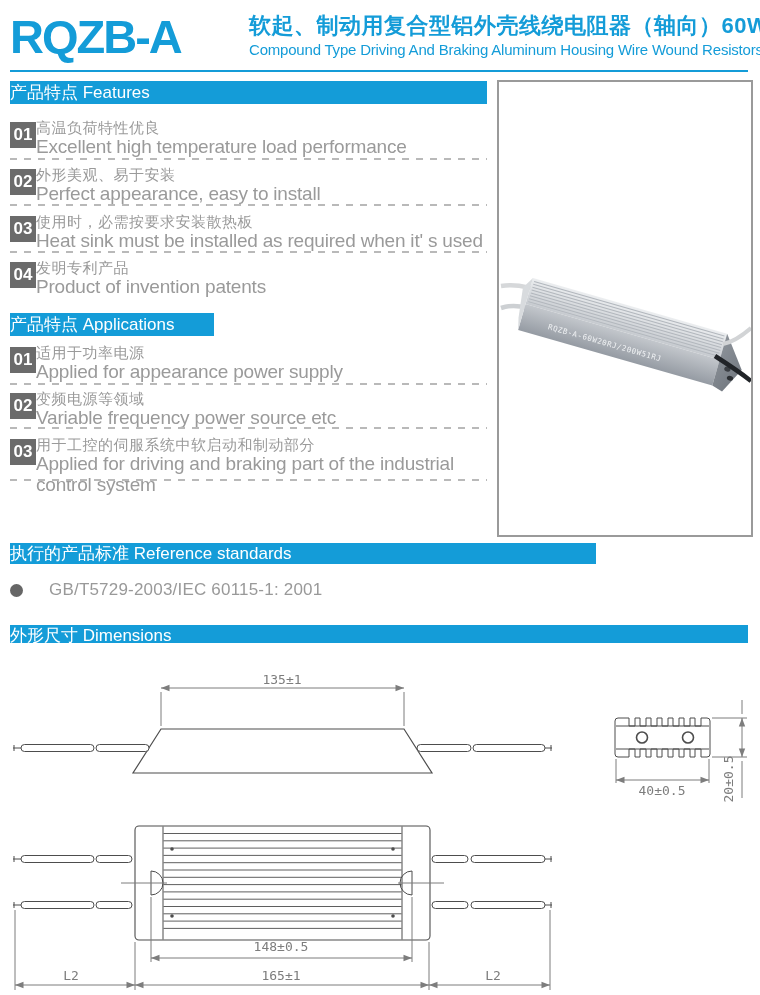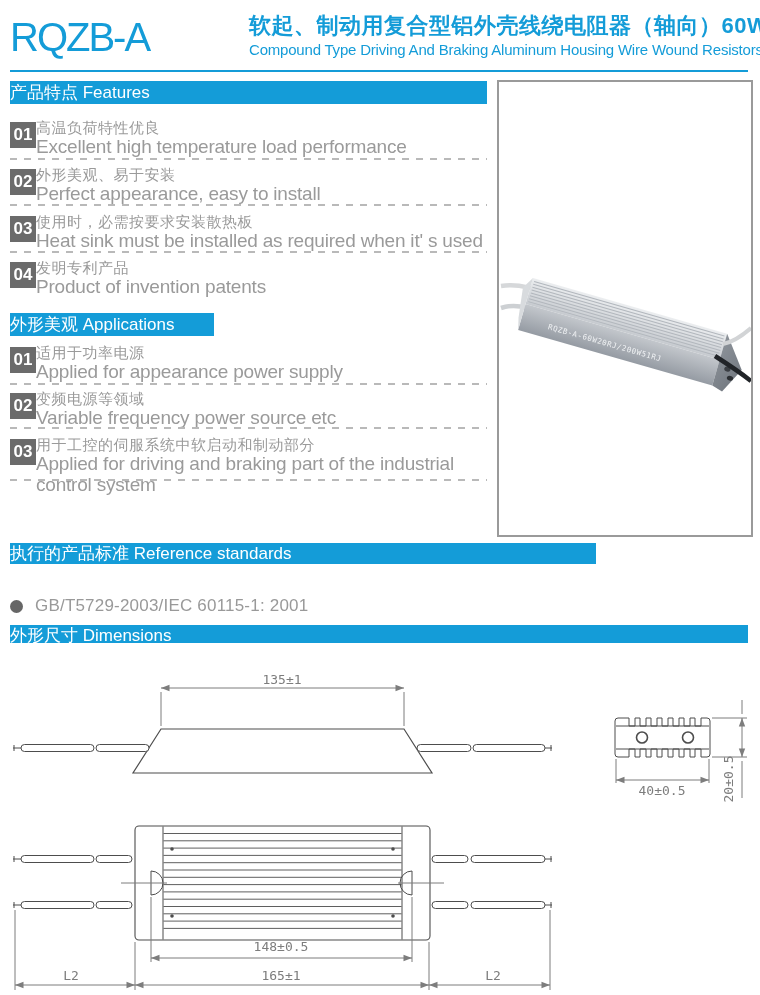--- a/index.html
+++ b/index.html
@@ -1,19 +1,19 @@
 <!DOCTYPE html>
 <html><head>
 <meta charset="utf-8">
 <style>
   :root{ --blue:#149cd8; --txt:#9a9a9a; --numbg:#6b6b6b; --obj:#4d4d4d; --dim:#7d7d7d; }
   html,body{margin:0;padding:0;background:#fff;}
   .page{position:relative;width:760px;height:995px;background:#fff;overflow:hidden;
         font-family:"Liberation Sans",sans-serif;}
-  .brand{position:absolute;left:10px;top:6px;font-size:40px;font-weight:400;letter-spacing:-2px;
+  .brand{position:absolute;left:10px;top:6px;font-size:47px;font-weight:700;letter-spacing:-2px;
          color:var(--blue);line-height:62px;white-space:nowrap;text-align:center;}
   .title-cn{position:absolute;left:249px;top:11px;font-size:22px;font-weight:700;color:var(--blue);
             letter-spacing:.5px;white-space:nowrap;}
   .title-en{position:absolute;left:249px;top:41px;font-size:15px;color:var(--blue);
             letter-spacing:-.2px;white-space:nowrap;}
   .divider{position:absolute;left:10px;top:70px;width:738px;height:2px;background:var(--blue);}
   .bar{position:absolute;background:var(--blue);color:#fff;font-size:17px;line-height:23px;
        box-sizing:border-box;white-space:nowrap;}
   #bar-features{left:10px;top:81px;width:477px;height:23px;}
   #bar-apps{left:10px;top:313px;width:204px;height:23px;}
@@ -23,21 +23,21 @@
   .num{width:26px;height:26px;background:var(--numbg);color:#fff;font-size:17px;font-weight:700;
        display:flex;align-items:center;justify-content:center;margin-top:3px;flex:0 0 26px;}
   .cn{font-size:15px;color:var(--txt);line-height:17px;letter-spacing:.5px;}
   .en{font-size:19px;color:var(--txt);line-height:21px;letter-spacing:-.2px;}
   .f1{top:119px}.f2{top:166px}.f3{top:213px}.f4{top:259px}
   .a1{top:344px}.a2{top:390px}.a3{top:436px}
   .a3 .txt{width:462px}
   .dash{position:absolute;left:10px;width:477px;height:2px;
         background:repeating-linear-gradient(90deg,#b9b9b9 0 7px,transparent 7px 14px);}
   .d1{top:158px}.d2{top:204px}.d3{top:251px}.d4{top:383px}.d5{top:427px}.d6{top:479px}
-  .bullet-row{position:absolute;left:10px;top:580px;display:flex;align-items:center;gap:12px;margin-top:16px;}
+  .bullet-row{position:absolute;left:10px;top:580px;display:flex;align-items:center;gap:26px;}
   .bullet{width:13px;height:13px;border-radius:50%;background:#666;}
   .std-text{font-size:17px;color:#999;letter-spacing:.2px;}
   .photo-box{position:absolute;left:497px;top:80px;width:256px;height:457px;border:2px solid #9a9a9a;
              box-sizing:border-box;background:#fff;}
   .drawings{position:absolute;left:0;top:640px;width:760px;height:355px;}
   svg text{font-family:"DejaVu Sans Mono","Liberation Mono",monospace;}
 </style>
 </head>
 <body>
 
@@ -78,21 +78,21 @@
   <div class="dash d3"></div>
 
   <div class="item f4">
     <span class="num">04</span>
     <div class="txt">
         <div class="cn">发明专利产品</div>
     <div class="en">Product of invention patents</div>
       </div>
   </div>
 
-  <div class="bar" id="bar-apps">外形美观 Applications</div>
+  <div class="bar" id="bar-apps">产品特点 Applications</div>
 
   <div class="item a1">
     <span class="num">01</span>
     <div class="txt">
         <div class="cn">适用于功率电源</div>
     <div class="en">Applied  for appearance power supply</div>
       </div>
   </div>
   <div class="dash d4"></div>
 

